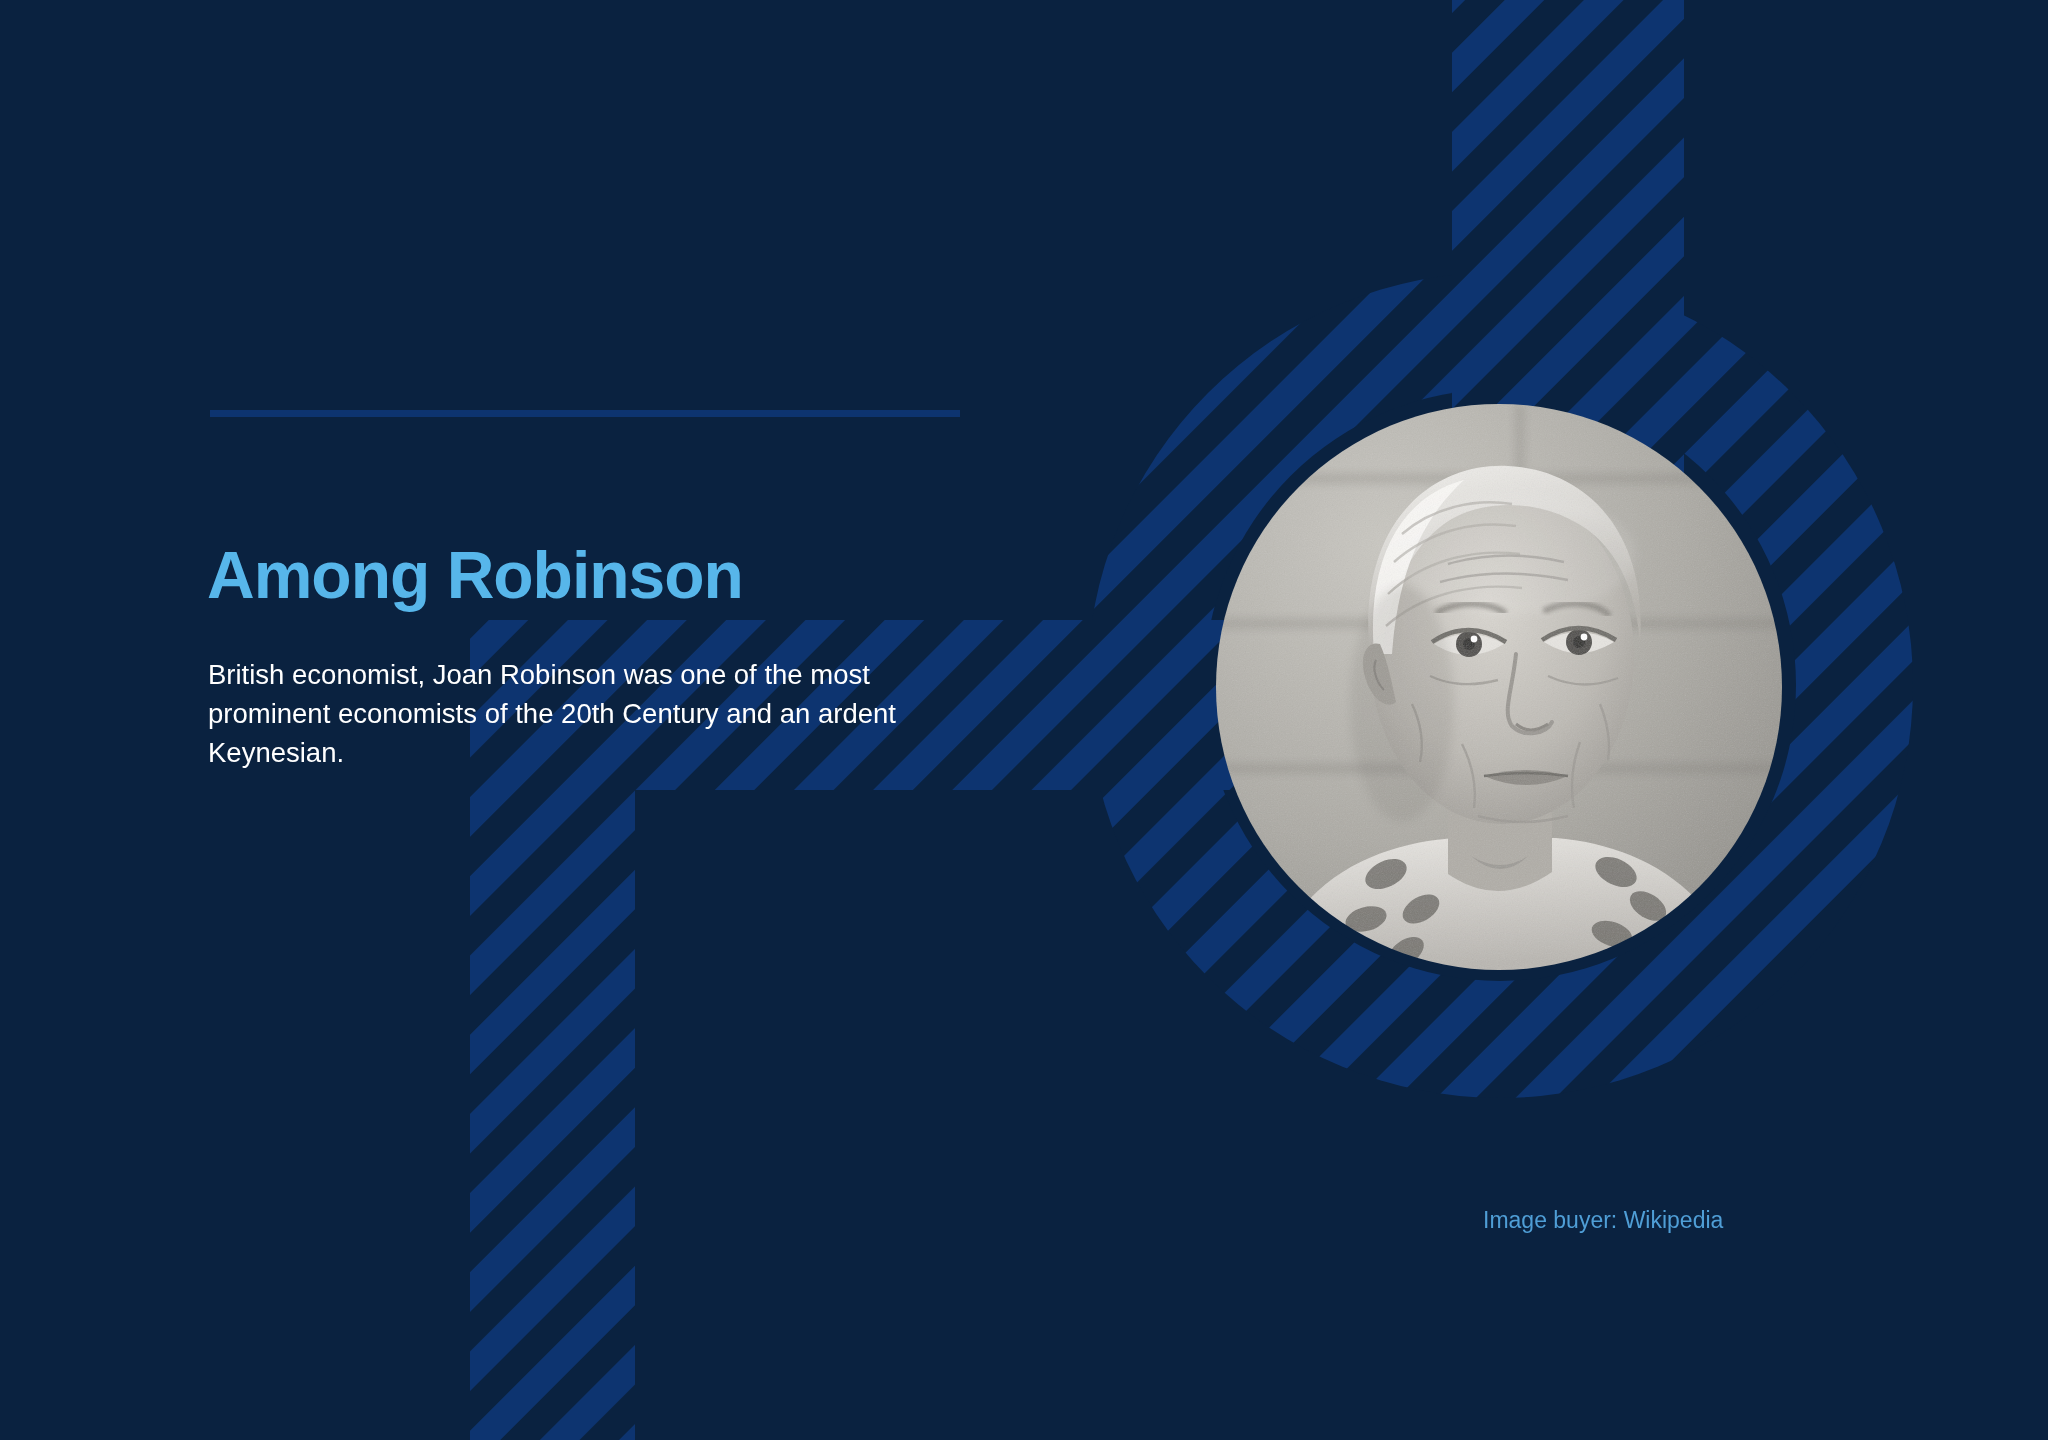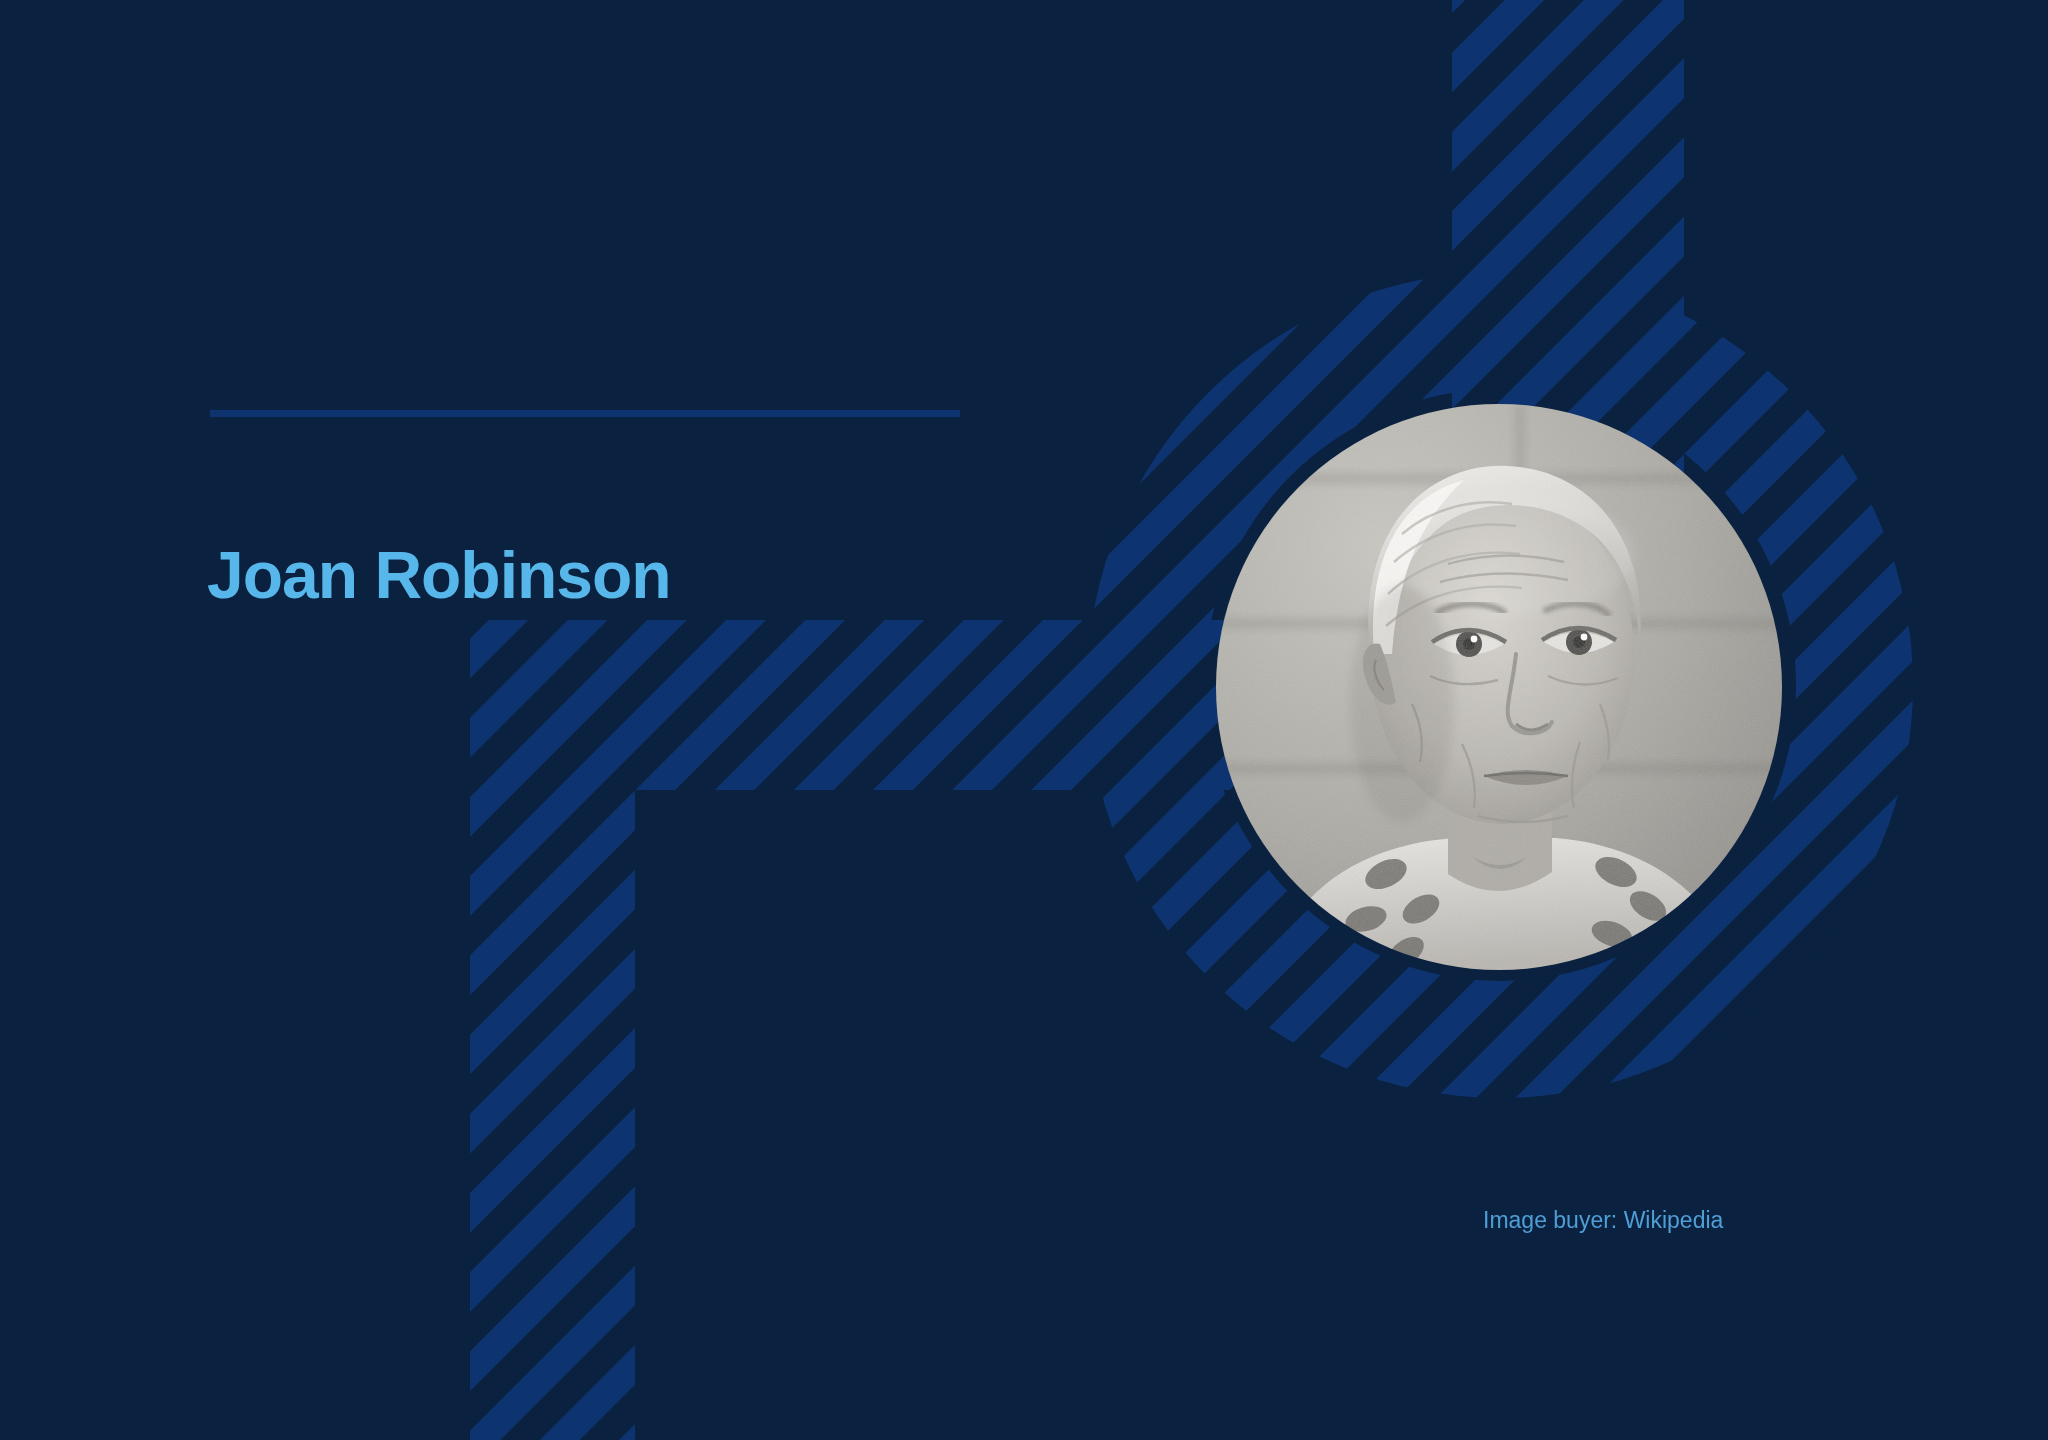--- a/index.html
+++ b/index.html
@@ -211,18 +211,19 @@
     <ellipse cx="300" cy="150" rx="120" ry="60" fill="#ffffff" opacity="0.10" filter="url(#soft)"></ellipse>
   </g>
 </svg>
 </div>
 
 <div class="content">
 
   <div id="rule"></div>
 
 
-  <h1 id="name">Joan Robinson</h1>
-
+  <h1 id="name">Among Robinson</h1>
+
+  <p class="para" id="para1">British economist, Joan Robinson was one of the most prominent economists of the 20th Century and an ardent Keynesian.</p>
 
 
   <div id="credit">Image buyer: Wikipedia</div>
 </div>
 
 </body></html>

